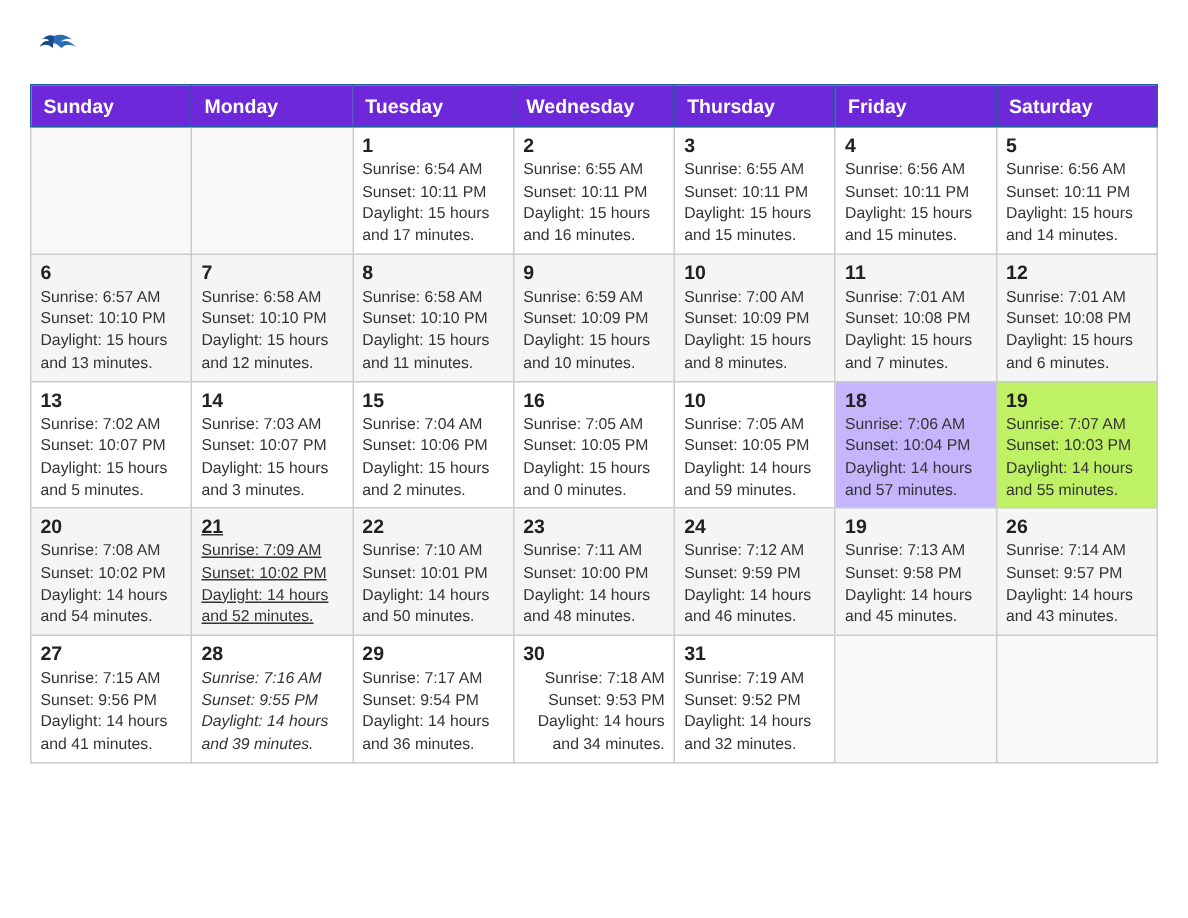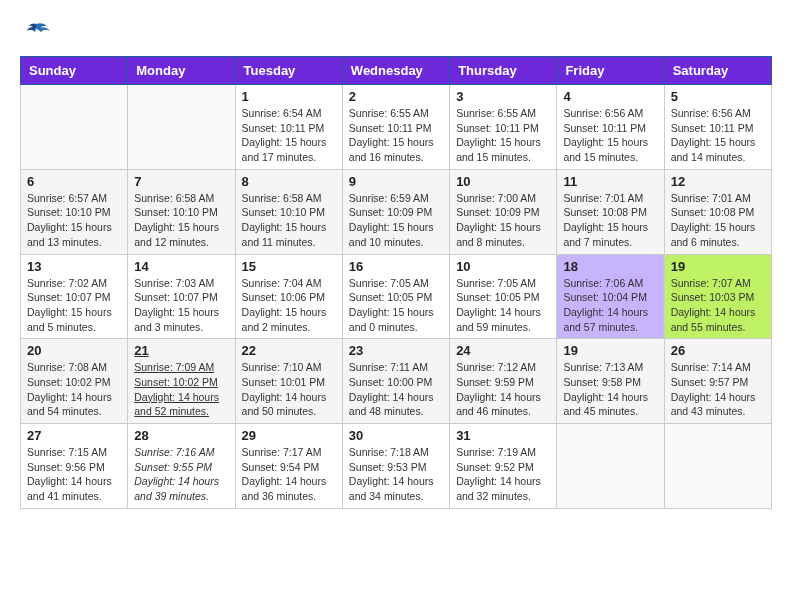--- a/index.html
+++ b/index.html
@@ -326,21 +326,21 @@
         </td>
         <td style="background: rgb(255, 255, 255);">
           <span class="day-num">29</span>
           <div class="day-info" style="white-space: pre-line;">Sunrise: 7:17 AM
 Sunset: 9:54 PM
 Daylight: 14 hours
 and 36 minutes.</div>
         </td>
         <td style="background: rgb(255, 255, 255);">
           <span class="day-num">30</span>
-          <div class="day-info" style="white-space: pre-line;">Sunrise: 7:18 AM
+          <div class="day-info" style="white-space: pre-line; text-align: right;">Sunrise: 7:18 AM
 Sunset: 9:53 PM
 Daylight: 14 hours
 and 34 minutes.</div>
         </td>
         <td style="background: rgb(255, 255, 255);">
           <span class="day-num">31</span>
           <div class="day-info" style="white-space: pre-line;">Sunrise: 7:19 AM
 Sunset: 9:52 PM
 Daylight: 14 hours
 and 32 minutes.</div>

